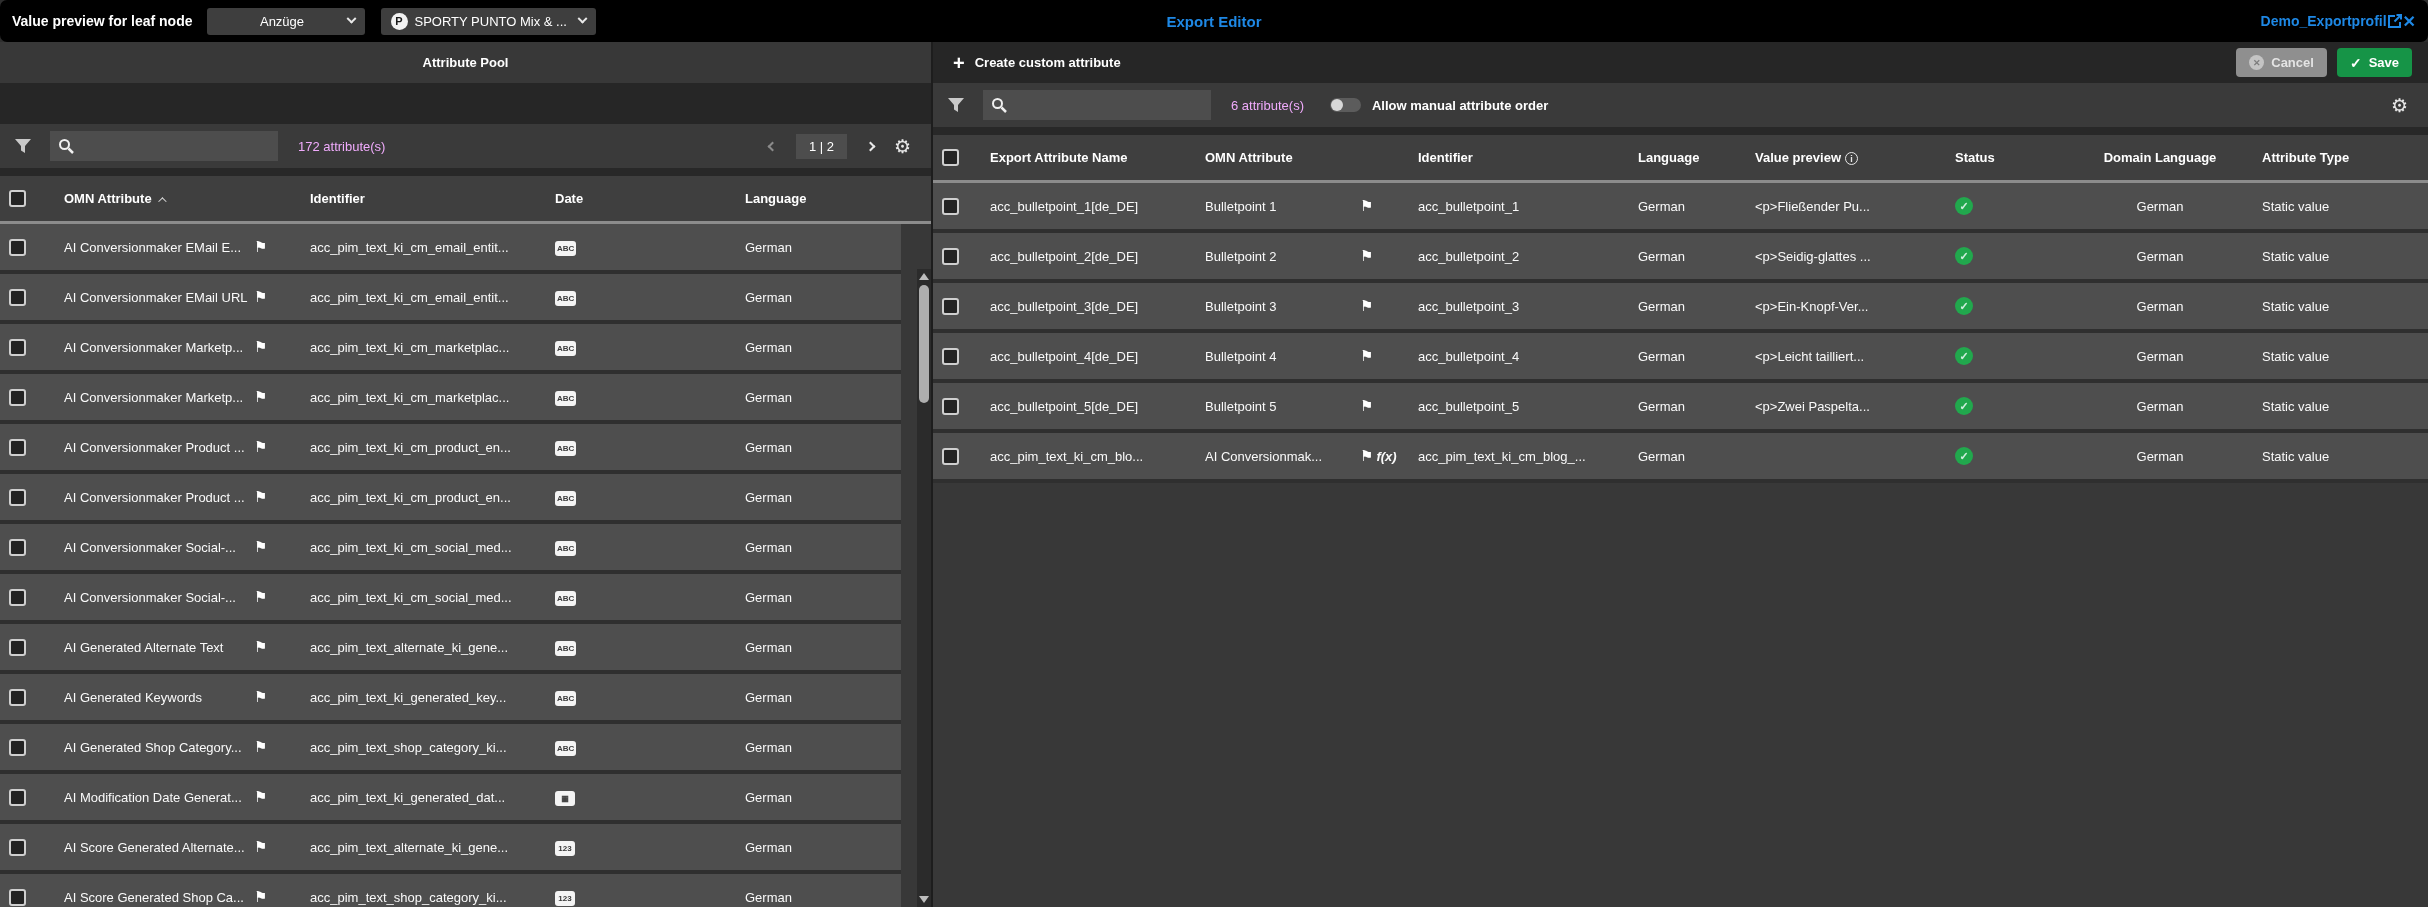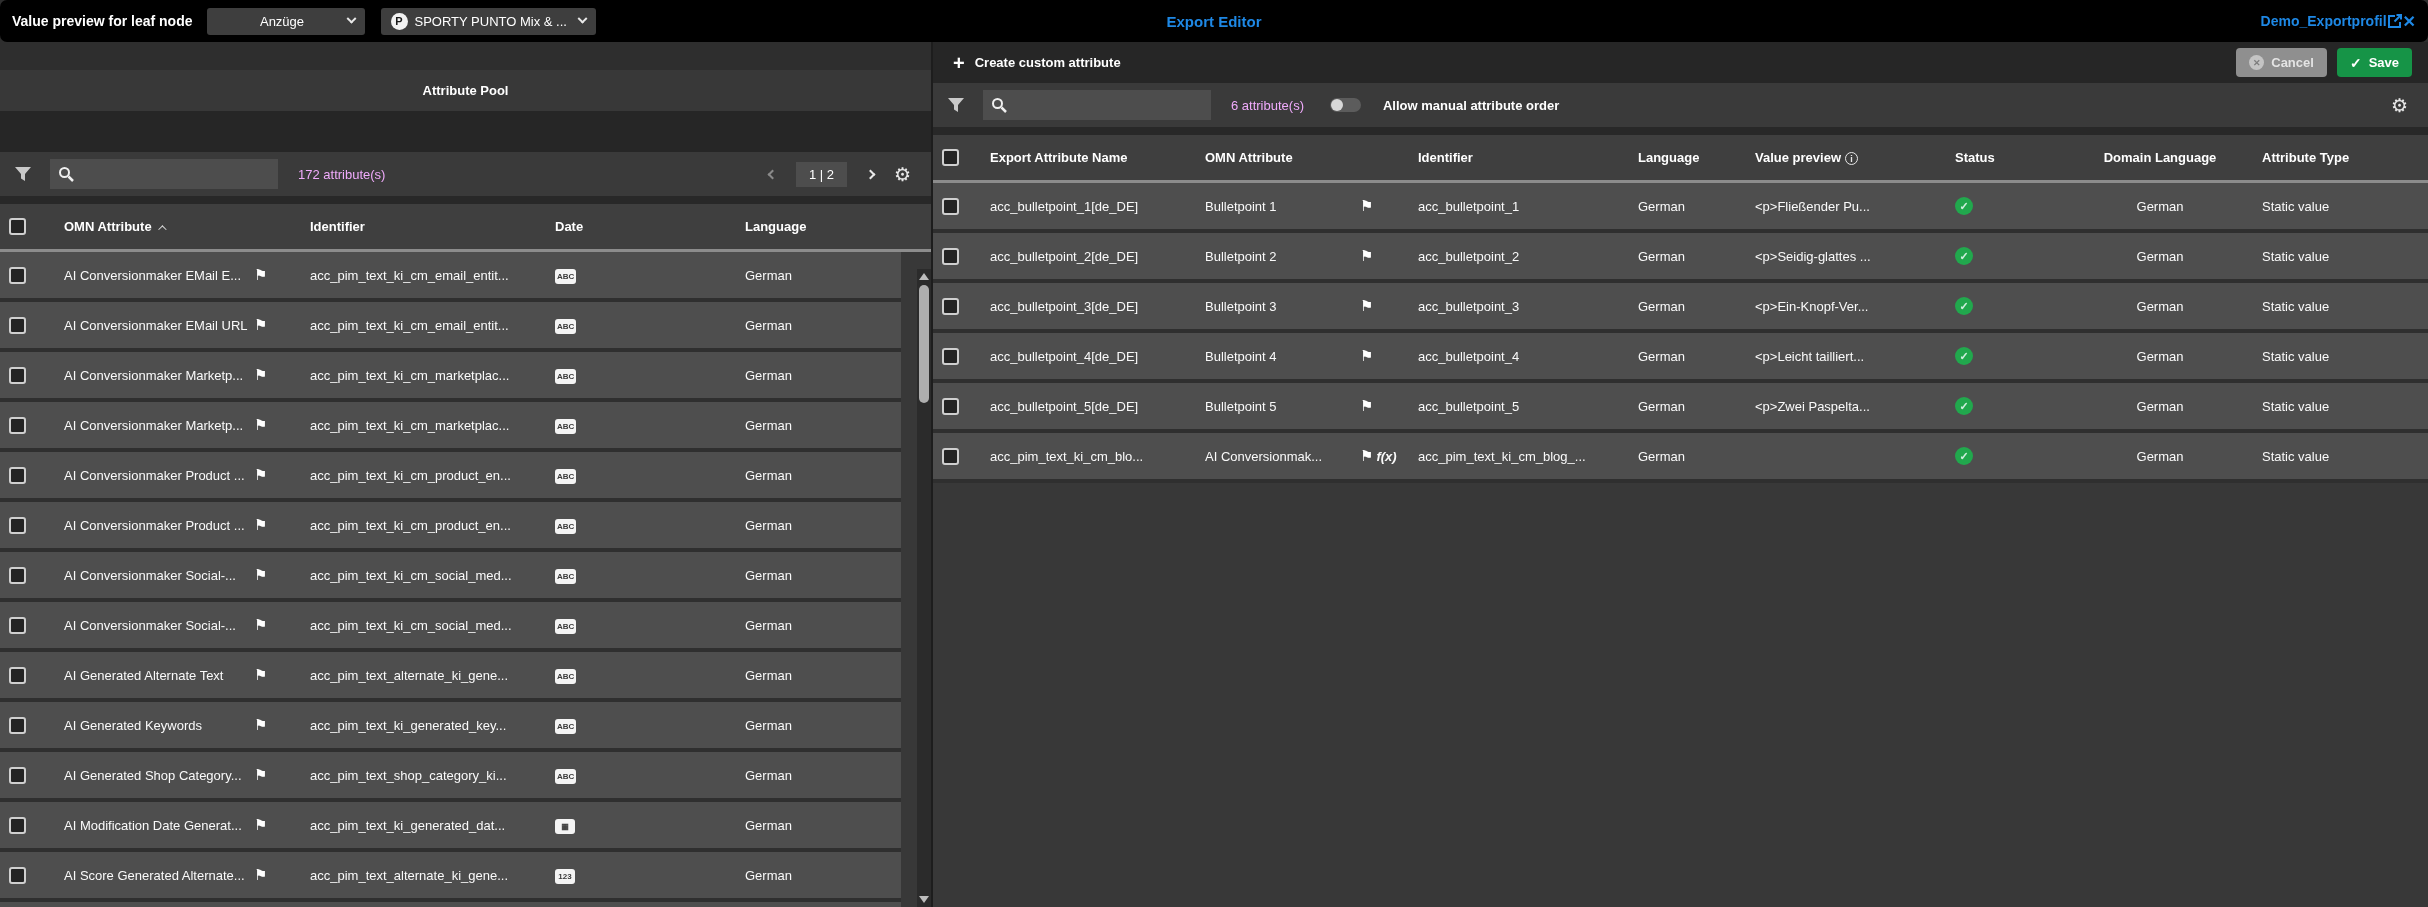--- a/index.html
+++ b/index.html
@@ -30,21 +30,21 @@
   .icon-btn { cursor:pointer; display:flex; align-items:center; }
   .close-x { color:#1e88e5; font-size:16px; font-weight:bold; }
 
   
   .panels { display:flex; height:865px; }
   .panel { display:flex; flex-direction:column; position:relative; }
   .panel-left { width:931px; }
   .panel-sep { width:2px; background:#1d1d1d; }
   .panel-right { width:1495px; }
   .panel-title { height:41px; background:#383838; display:flex; align-items:center;
-                 justify-content:center; font-size:13px; font-weight:bold; color:#fff;margin-top:28px; }
+                 justify-content:center; font-size:13px; font-weight:bold; color:#fff; }
   .subbar { height:41px; background:#262626; display:flex; align-items:center; padding:0 10px; }
   .create-btn { display:flex; align-items:center; gap:10px; cursor:pointer; padding:0 10px; }
   .plus-glyph { font-size:20px; font-weight:bold; color:#fff; line-height:1; }
   .create-label { font-size:13px; font-weight:bold; color:#fff; }
   .subbar-actions { margin-left:auto; display:flex; align-items:center; gap:10px; padding-right:6px; }
   .btn { height:29px; border-radius:4px; display:flex; align-items:center; gap:7px; padding:0 13px;
          font-size:13px; font-weight:bold; cursor:pointer; border:none; }
   .btn-cancel { background:#8f8f8f; color:#e4e4e4; }
   .cancel-circle { width:15px; height:15px; border-radius:50%; background:#c4c4c4; color:#7d7d7d;
                    font-size:9px; font-weight:bold; display:flex; align-items:center; justify-content:center; }
@@ -55,21 +55,21 @@
   .funnel { cursor:pointer; display:flex; margin-right:18px; }
   .search { width:228px; height:30px; background:#4d4d4d; display:flex; align-items:center;
             padding:0 8px; gap:6px; }
   .search input { flex:1; background:transparent; border:none; outline:none; color:#fff; font-size:13px;
                   font-family:"Liberation Sans", sans-serif; }
   .count { color:#f0abfc; font-size:13px; margin-left:20px; white-space:nowrap; }
   .pager { margin-left:auto; display:flex; align-items:center; gap:20px; padding-right:6px; }
   .pagebox { background:#4d4d4d; padding:5px 13px; font-size:13px; color:#fff; }
   .gear { font-size:19px; color:#e8e8e8; cursor:pointer; line-height:1; }
   .chev-dim { border-color:#8a8a8a; }
-  .toggle-wrap { display:flex; align-items:center; gap:22px; margin-left:26px; cursor:pointer; }
+  .toggle-wrap { display:flex; align-items:center; gap:11px; margin-left:26px; cursor:pointer; }
   .toggle { width:31px; height:14px; border-radius:8px; background:#5c5c5c; position:relative; }
   .toggle-knob { position:absolute; left:1px; top:1px; width:12px; height:12px; border-radius:50%;
                  background:#d8d8d8; }
   .toggle-label { font-size:13px; font-weight:bold; color:#fff; white-space:nowrap; }
 
   .gapstrip { height:8px; background:#282828; }
   .thead { height:48px; background:#3f3f3f; border-bottom:3px solid #8c8c8c; display:grid;
            align-items:center; font-size:13px; font-weight:bold; color:#fff; }
   .grid-l { grid-template-columns:64px 190px 56px 245px 190px 1fr; }
   .grid-r { grid-template-columns:50px 217px 155px 57px 218px 120px 190px 150px 140px 1fr; }

